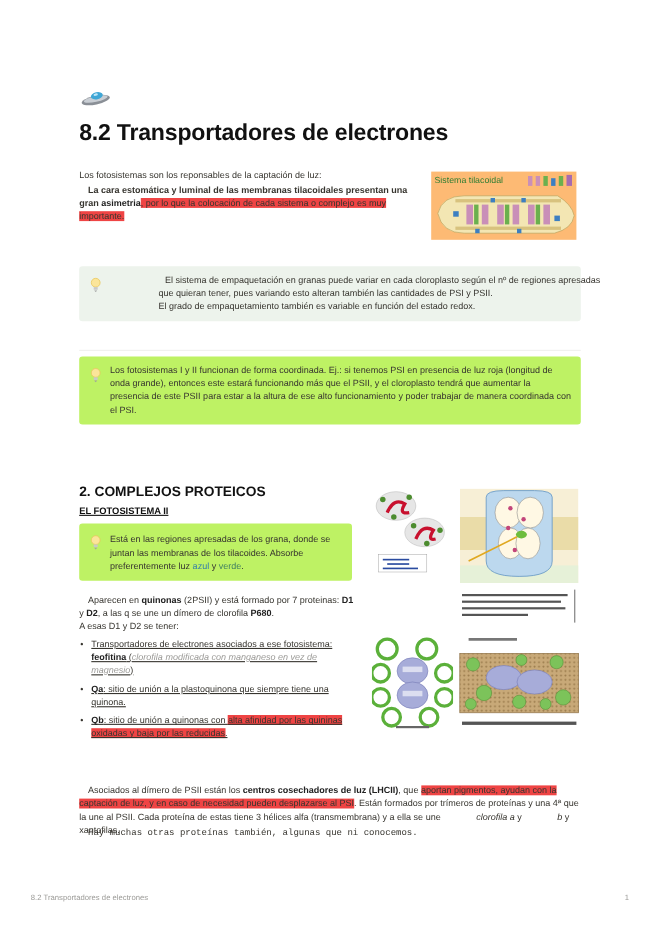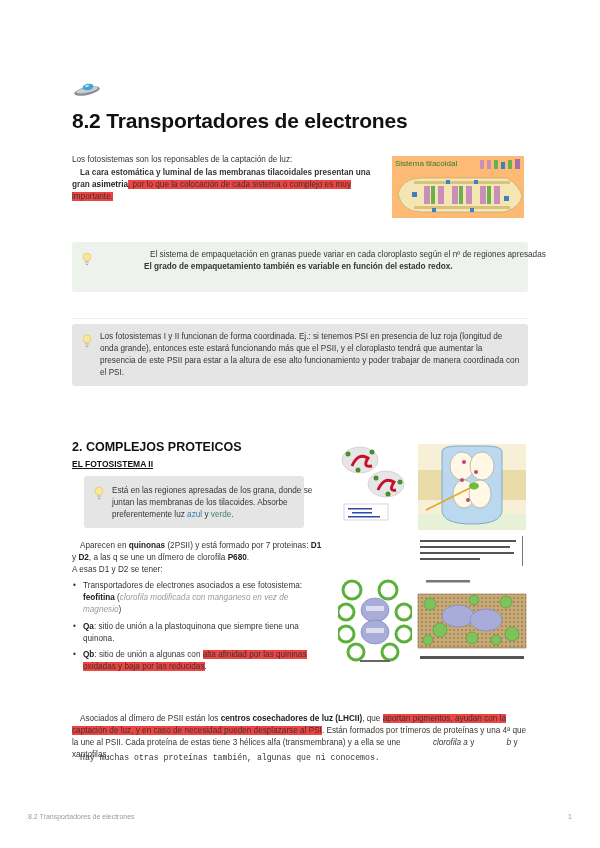--- a/index.html
+++ b/index.html
@@ -8,33 +8,33 @@
   .page { position: absolute; left: 0; top: 0; width: 600px; height: 848px; }
   .abs { position: absolute; }
 
   .icon-ufo { left: 72px; top: 80px; width: 30px; height: 18px; }
   .title { left: 72px; top: 106px; font-size: 21px; font-weight: bold; color: #111; letter-spacing: -0.2px; white-space: nowrap; }
 
   .p { color: #37352f; }
   b, .b { font-weight: bold; color: #222; }
   .hl-soft { background: #ef4444; }
 
-  .callout { background: #e5e5e5; border-radius: 3px; }
+  .callout { background: #bef264; border-radius: 3px; }
   .callout.green { background: #edf3ec; }
   .bulb { position: absolute; width: 10px; height: 14px; }
 
   .h2 { font-size: 12.5px; font-weight: bold; color: #111; white-space: nowrap; }
   .h3 { font-size: 8.5px; font-weight: bold; color: #111; text-decoration: underline; white-space: nowrap; }
 
   .blue { color: #337ea9; }
   .greenc { color: #448361; }
   .gray-it { color: #9b9a97; font-style: italic; }
   .it { font-style: italic; margin-left: 30px; }
 
-  ul.bul { list-style: none; }
+  ul.bul { list-style: none; text-decoration: underline; }
   ul.bul li { position: relative; padding-left: 11px; margin-bottom: 5px; }
   ul.bul li::before { content: "•"; position: absolute; left: 1px; top: 0; color: #37352f; }
 
   .img-box { overflow: hidden; }
   .footer-left { left: 28px; top: 812px; font-size: 7px; color: #9b9a97; white-space: nowrap; }
   .footer-right { left: 568px; top: 812px; font-size: 7px; color: #9b9a97; }
 </style>
 </head>
 <body>
 
@@ -98,41 +98,42 @@
   <div class="abs callout green" style="left:72px; top:242px; width:456px; height:50px;">
     <div class="bulb" style="left:10px; top:10px;">
       <svg width="10" height="14" viewBox="0 0 10 14">
           <circle cx="5" cy="5" r="4" fill="#fbe59a" stroke="#e9c75b" stroke-width="0.7"></circle>
           <rect x="3.2" y="9" width="3.6" height="2.4" fill="#c9c9c9"></rect>
           <path d="M3.6 12 L6.4 12 L5 13.5 Z" fill="#a0a0a0"></path>
         </svg>
     </div>
     <div class="abs p" style="left:28px; top:7px; width:420px;margin-left:44px;">
       <div style="padding-left:6px; white-space:nowrap;">El sistema de empaquetación en granas puede variar en cada cloroplasto según el nº de regiones apresadas</div>
-      <div style="white-space:nowrap;font-weight:bold;">El grado de empaquetamiento también es variable en función del estado redox.</div>
+      <div style="white-space:nowrap;">que quieran tener, pues variando esto alteran también las cantidades de PSI y PSII.</div>
+      <div style="white-space:nowrap;">El grado de empaquetamiento también es variable en función del estado redox.</div>
     </div>
   </div>
 
   <div class="abs" style="left:72px; top:318px; width:456px; height:1px; background:#f0f0ee;"></div>
 
   <div class="abs callout" style="left:72px; top:324px; width:456px; height:62px;">
     <div class="bulb" style="left:10px; top:10px;">
       <svg width="10" height="14" viewBox="0 0 10 14">
           <circle cx="5" cy="5" r="4" fill="#fbe59a" stroke="#e9c75b" stroke-width="0.7"></circle>
           <rect x="3.2" y="9" width="3.6" height="2.4" fill="#c9c9c9"></rect>
           <path d="M3.6 12 L6.4 12 L5 13.5 Z" fill="#a0a0a0"></path>
         </svg>
     </div>
     <div class="abs p" style="left:28px; top:7px; width:420px;">Los fotosistemas I y II funcionan de forma coordinada. Ej.: si tenemos PSI en presencia de luz roja (longitud de onda grande), entonces este estará funcionando más que el PSII, y el cloroplasto tendrá que aumentar la presencia de este PSII para estar a la altura de ese alto funcionamiento y poder trabajar de manera coordinada con el PSI.</div>
   </div>
 
   <div class="abs h2" style="left:72px; top:438px;">2. COMPLEJOS PROTEICOS</div>
   <div class="abs h3" style="left:72px; top:458px;">EL FOTOSISTEMA II</div>
 
-  <div class="abs callout" style="left:84px; top:476px; width:220px; height:52px;">
+  <div class="abs callout" style="left:72px; top:476px; width:248px; height:52px;">
     <div class="bulb" style="left:10px; top:10px;">
       <svg width="10" height="14" viewBox="0 0 10 14">
           <circle cx="5" cy="5" r="4" fill="#fbe59a" stroke="#e9c75b" stroke-width="0.7"></circle>
           <rect x="3.2" y="9" width="3.6" height="2.4" fill="#c9c9c9"></rect>
           <path d="M3.6 12 L6.4 12 L5 13.5 Z" fill="#a0a0a0"></path>
         </svg>
     </div>
     <div class="abs p" style="left:28px; top:9px; width:214px;">
       <span>Está en las regiones apresadas de los grana, donde se juntan las membranas de los tilacoides. Absorbe preferentemente luz </span><span class="blue">azul</span><span> y </span><span class="greenc">verde</span><span>.</span>
     </div>
@@ -144,21 +145,21 @@
   </div>
 
   <ul class="abs bul p" style="left:72px; top:580px; width:252px;">
     <li>
       <span>Transportadores de electrones asociados a ese fotosistema: </span><b>feofitina</b><span> (</span><span class="gray-it">clorofila modificada con manganeso en vez de magnesio</span><span>)</span>
     </li>
     <li>
       <b>Qa</b><span>: sitio de unión a la plastoquinona que siempre tiene una quinona.</span>
     </li>
     <li>
-      <b>Qb</b><span>: sitio de unión a algunas con </span><span class="hl-soft">alta afinidad por las quininas oxidadas y baja por las reducidas</span><span>.</span>
+      <b>Qb</b><span>: sitio de unión a quinonas con </span><span class="hl-soft">alta afinidad por las quininas oxidadas y baja por las reducidas</span><span>.</span>
     </li>
   </ul>
 
   <div class="abs img-box" style="left:338px; top:442px; width:72px; height:80px;">
     <svg width="72" height="80" viewBox="0 0 72 80">
       <ellipse cx="22" cy="18" rx="18" ry="13" fill="#e6e6e6" stroke="#bbb" stroke-width="0.5"></ellipse>
       <ellipse cx="48" cy="42" rx="18" ry="13" fill="#e6e6e6" stroke="#bbb" stroke-width="0.5"></ellipse>
       <path d="M14 24 Q20 10 30 16 Q24 26 34 24" stroke="#c8102e" stroke-width="3" fill="none"></path>
       <path d="M40 48 Q46 34 56 40 Q50 50 58 48" stroke="#c8102e" stroke-width="3" fill="none"></path>
       <g fill="#4c8c2f">

